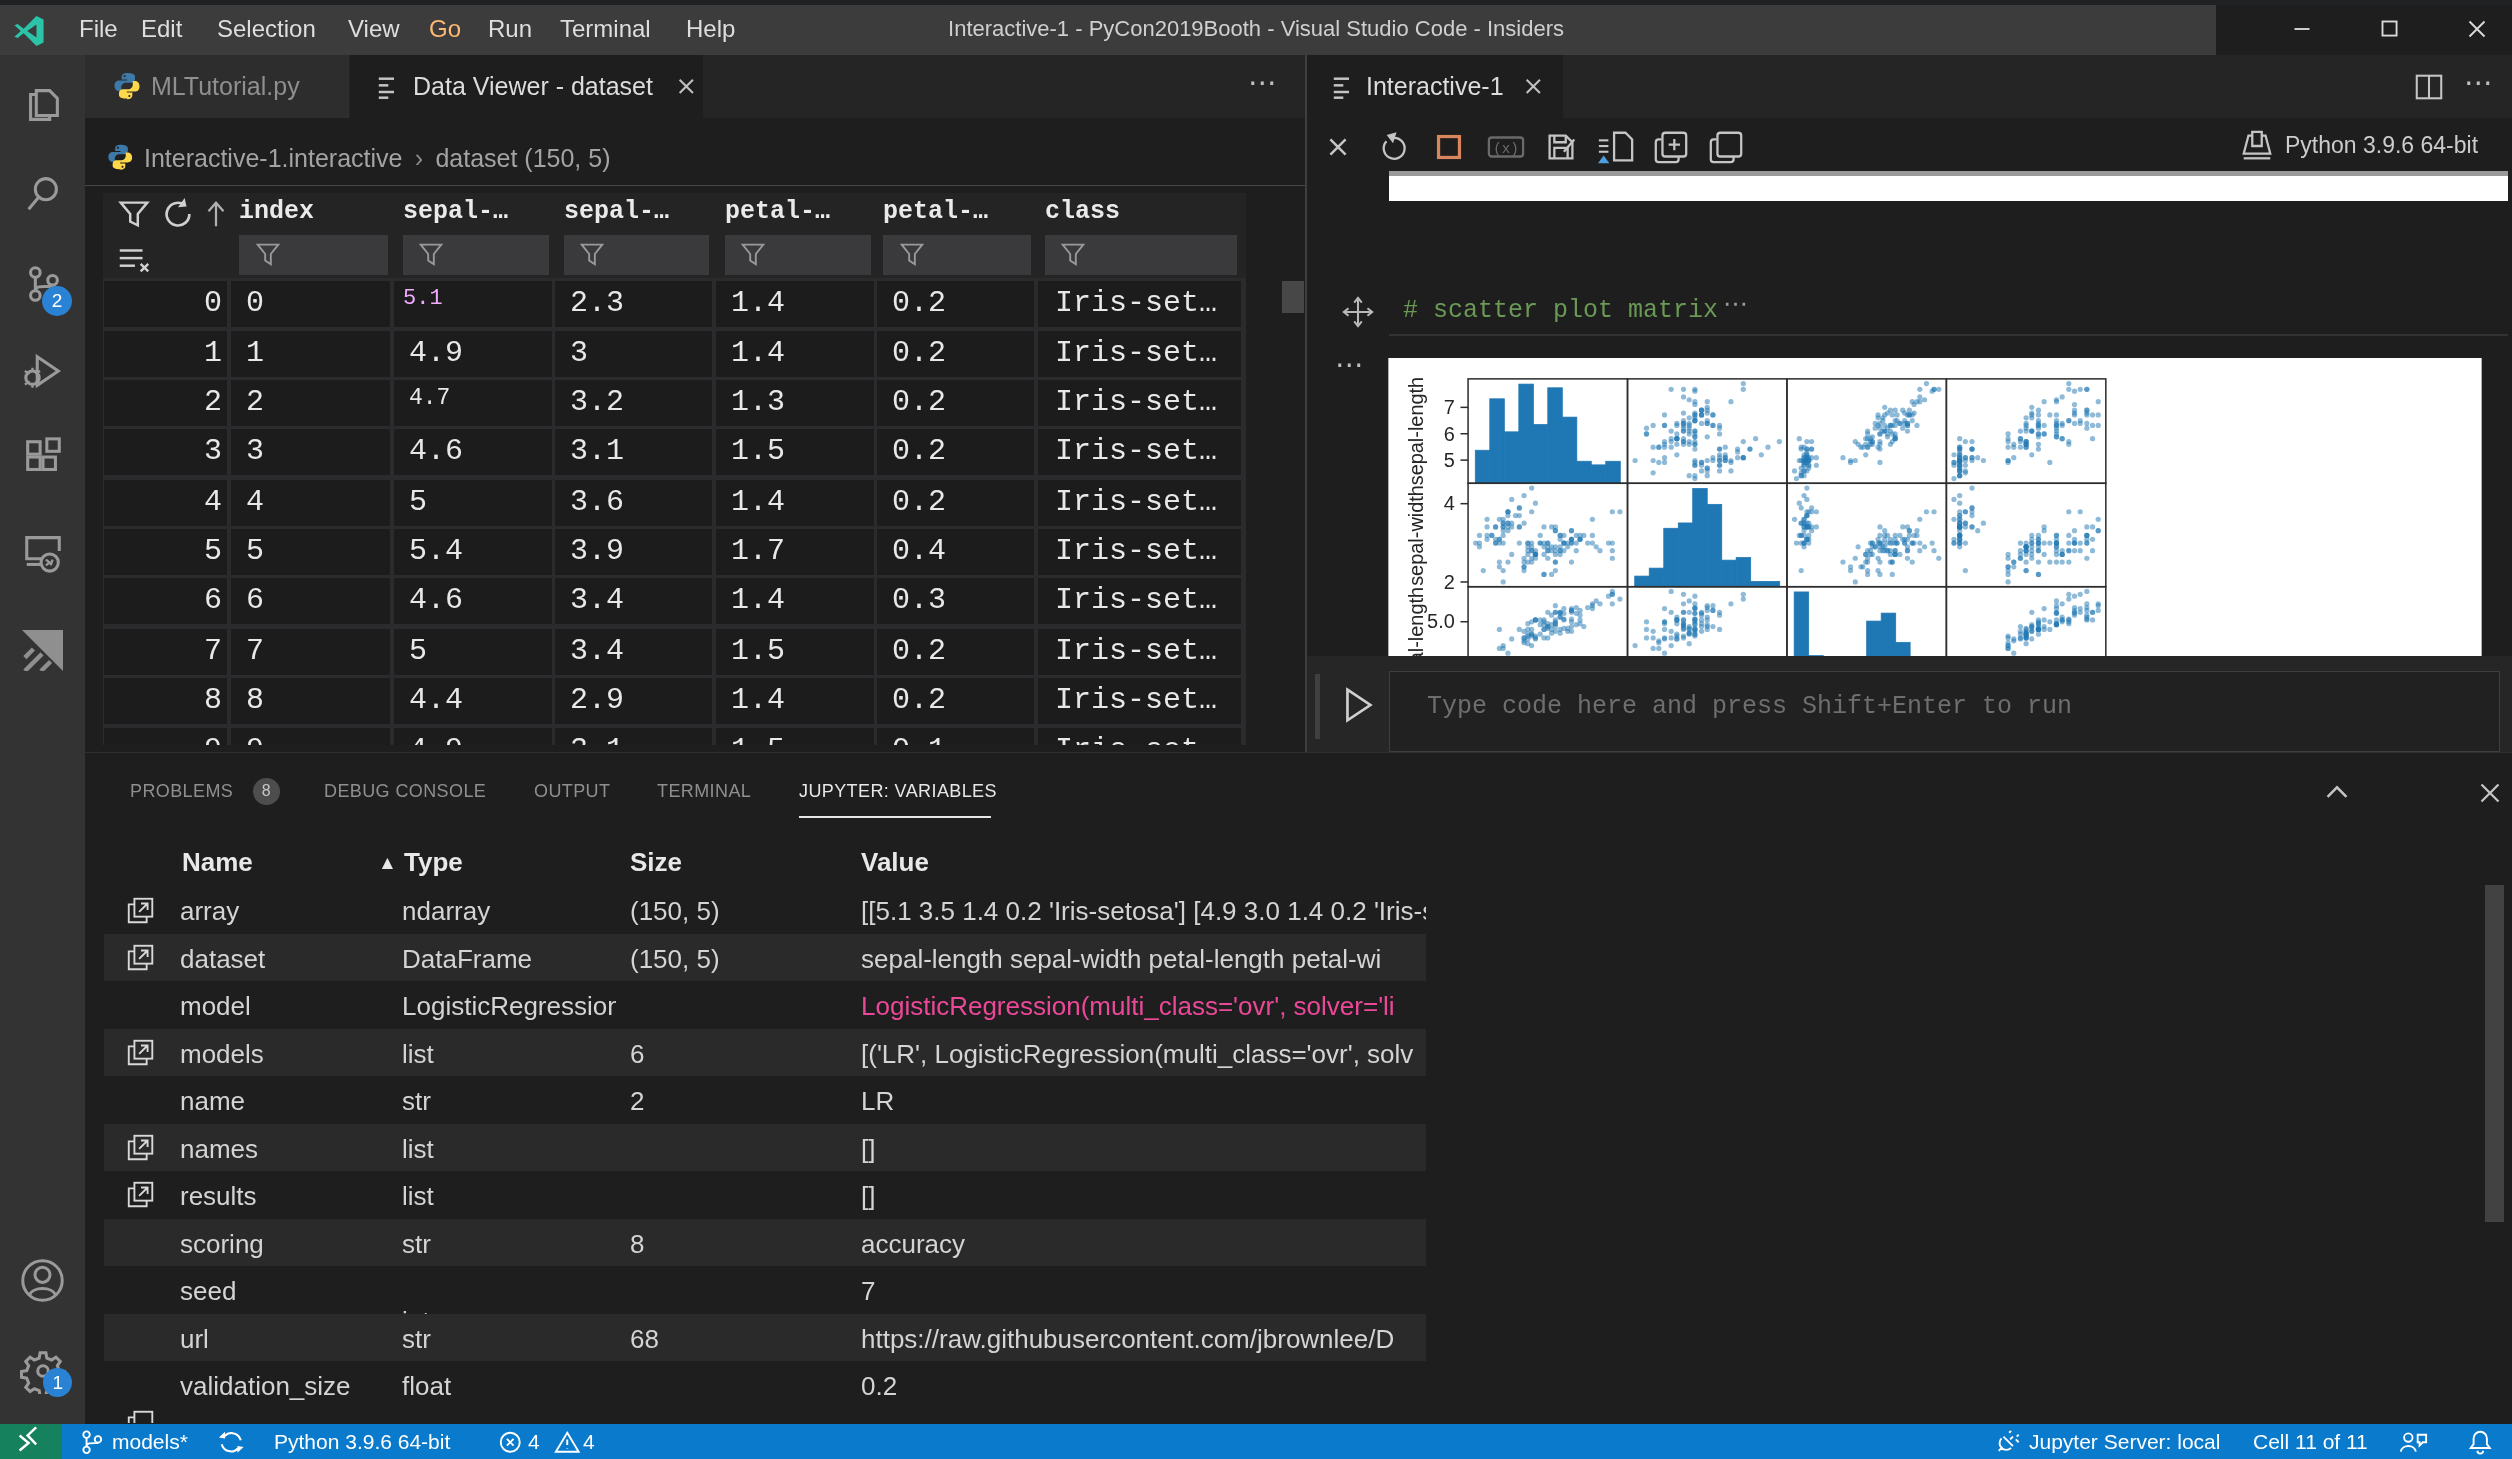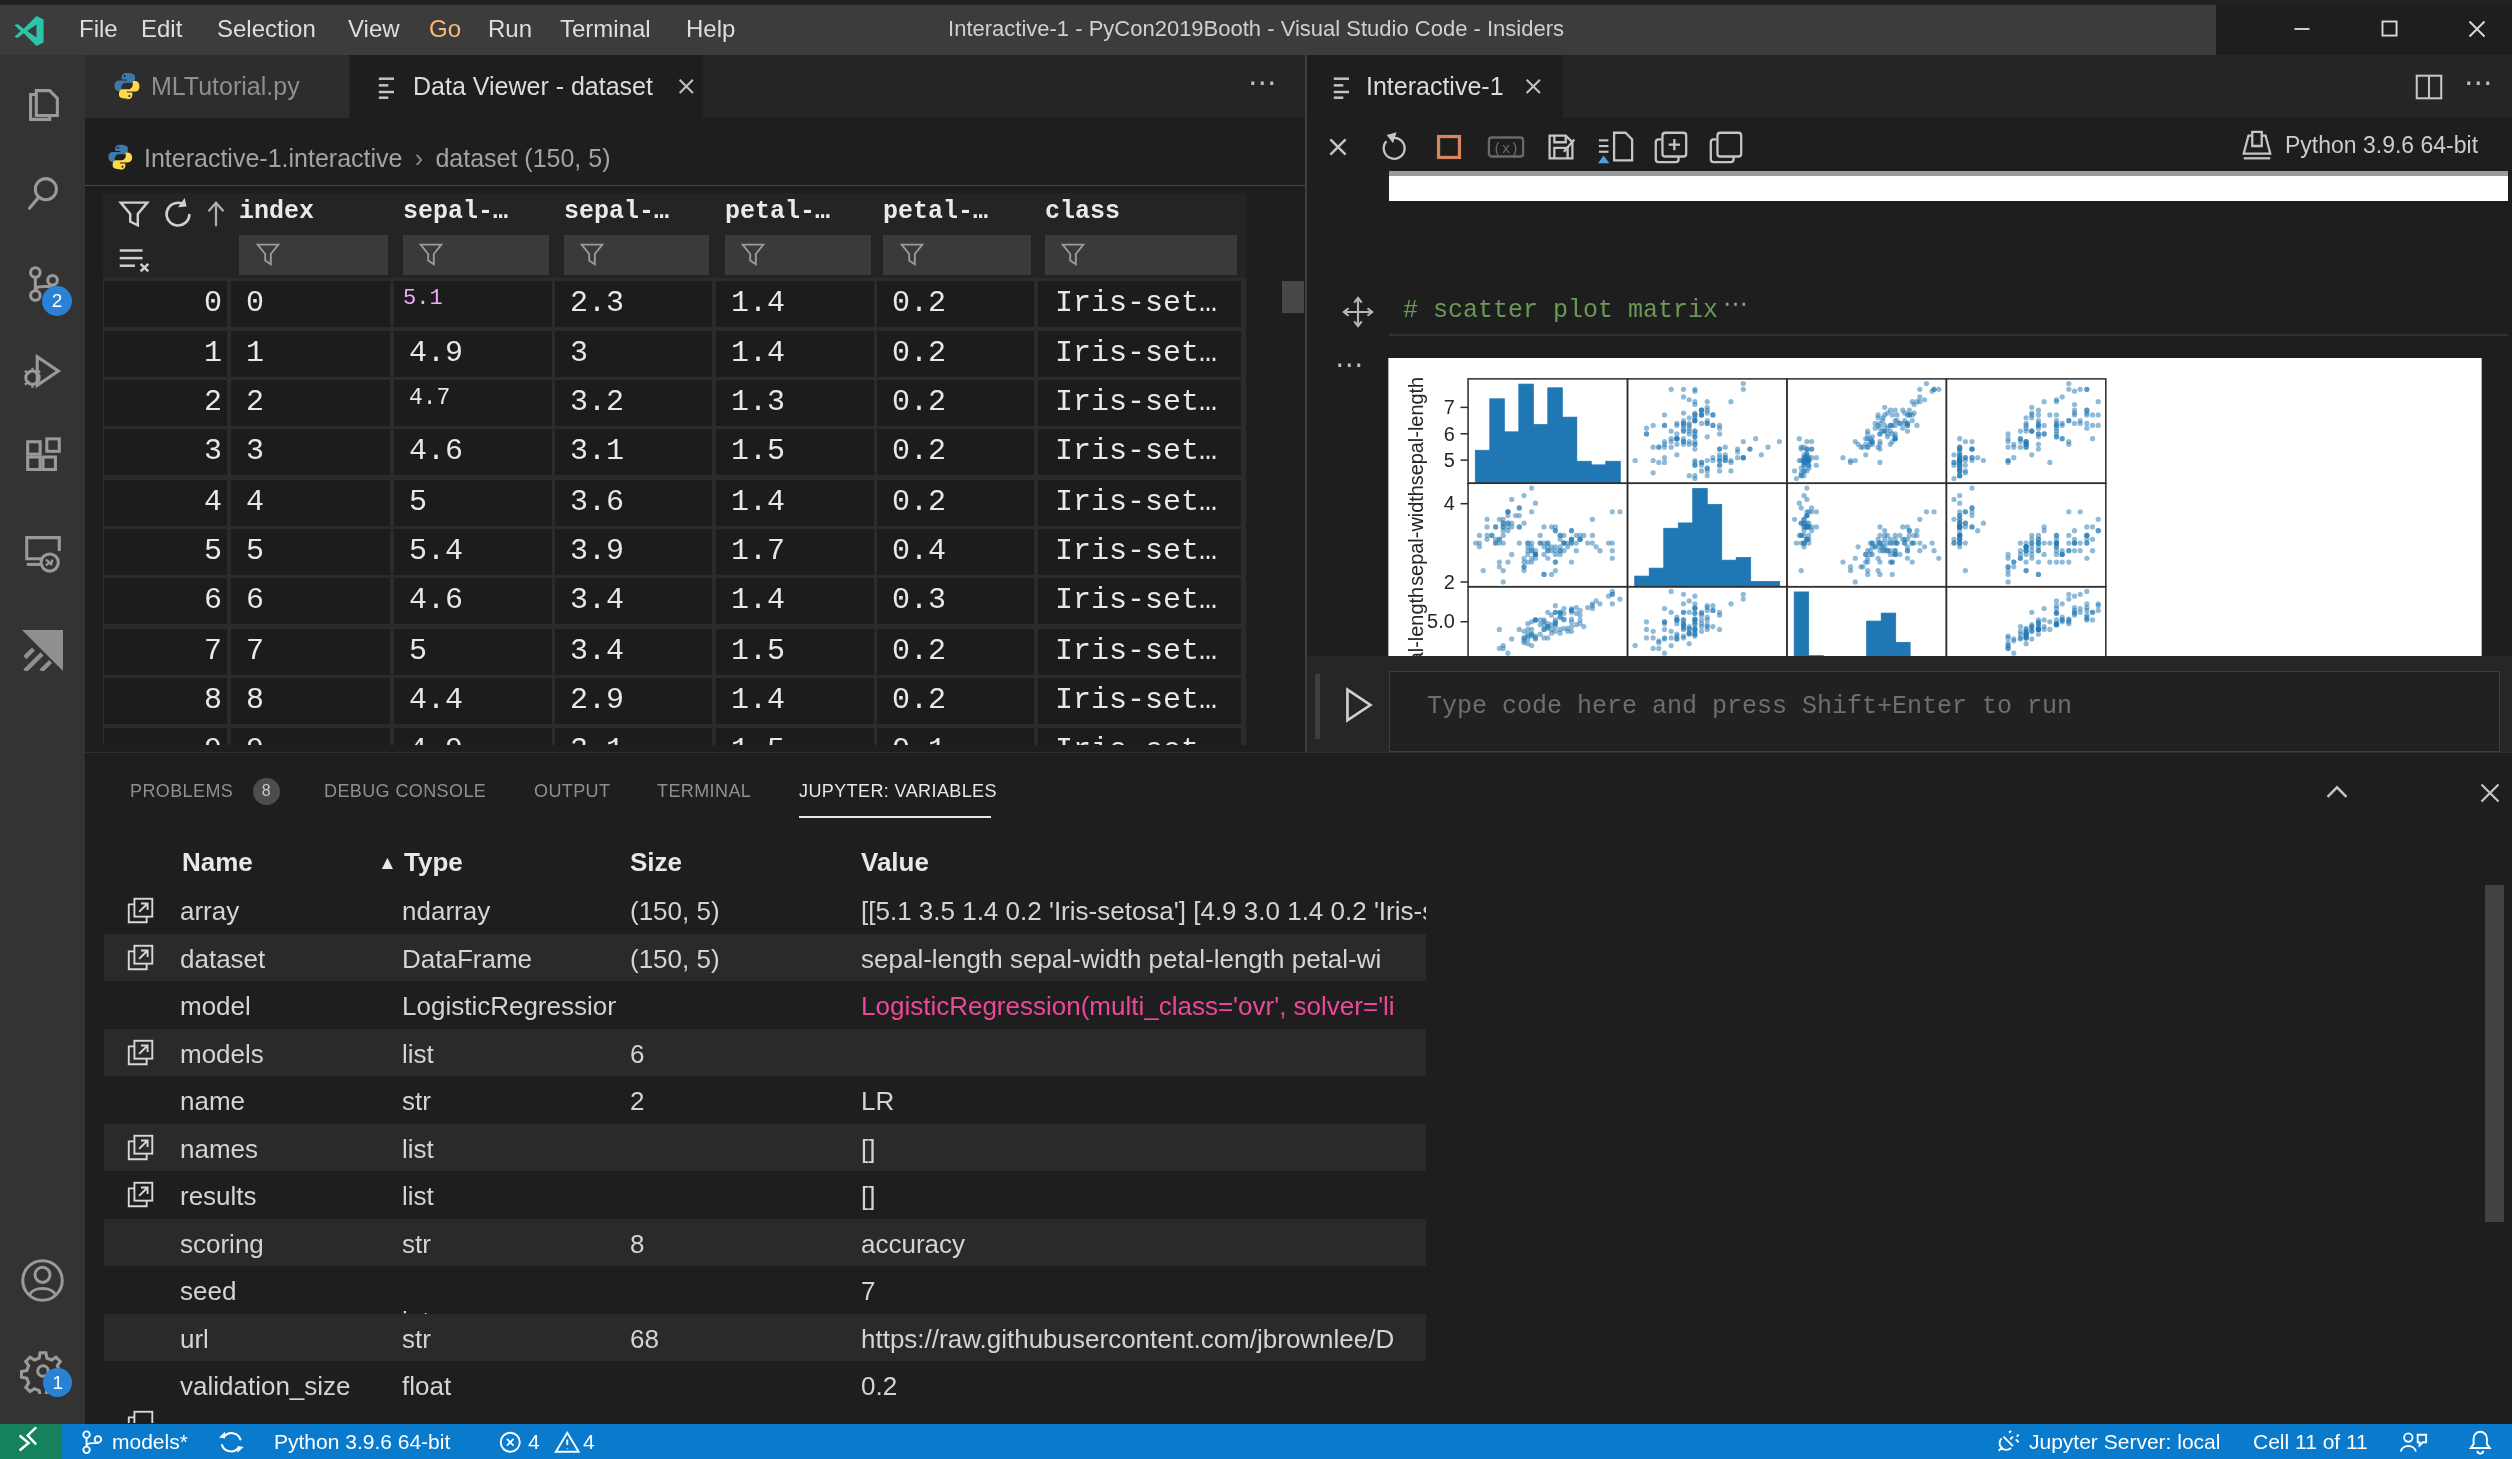--- a/index.html
+++ b/index.html
@@ -1885,20 +1885,21 @@
     <svg class="abs" style="left:40px;top:284px" width="32" height="32" viewBox="0 0 34 34">
       <g fill="none" stroke="#d8d8d8" stroke-width="2">
         <rect x="10" y="4" width="19" height="19"></rect>
         <path d="M10 10 h-6 v19 h19 v-6"></path>
         <path d="M15 18 l9 -9 M17 9 h7 v7"></path>
       </g>
     </svg>
     <div class="abs" style="left:95px;top:286px;font-size:26px;color:#d4d4d4">models</div>
     <div class="abs" style="left:317px;top:286px;width:214px;overflow:hidden;white-space:nowrap;font-size:26px;color:#d4d4d4">list</div>
     <div class="abs" style="left:545px;top:286px;font-size:26px;color:#d4d4d4">6</div>
+    <div class="abs" style="left:776px;top:286px;width:565px;overflow:hidden;white-space:nowrap;font-size:26px;color:#d4d4d4">[('LR', LogisticRegression(multi_class='ovr', solv</div>
     <div class="abs" style="left:95px;top:333px;font-size:26px;color:#d4d4d4">name</div>
     <div class="abs" style="left:317px;top:333px;width:214px;overflow:hidden;white-space:nowrap;font-size:26px;color:#d4d4d4">str</div>
     <div class="abs" style="left:545px;top:333px;font-size:26px;color:#d4d4d4">2</div>
     <div class="abs" style="left:776px;top:333px;width:565px;overflow:hidden;white-space:nowrap;font-size:26px;color:#d4d4d4">LR</div>
     <div class="abs" style="left:19px;top:371px;width:1322px;height:47px;background:#2a2a2b"></div>
     <svg class="abs" style="left:40px;top:379px" width="32" height="32" viewBox="0 0 34 34">
       <g fill="none" stroke="#d8d8d8" stroke-width="2">
         <rect x="10" y="4" width="19" height="19"></rect>
         <path d="M10 10 h-6 v19 h19 v-6"></path>
         <path d="M15 18 l9 -9 M17 9 h7 v7"></path>

